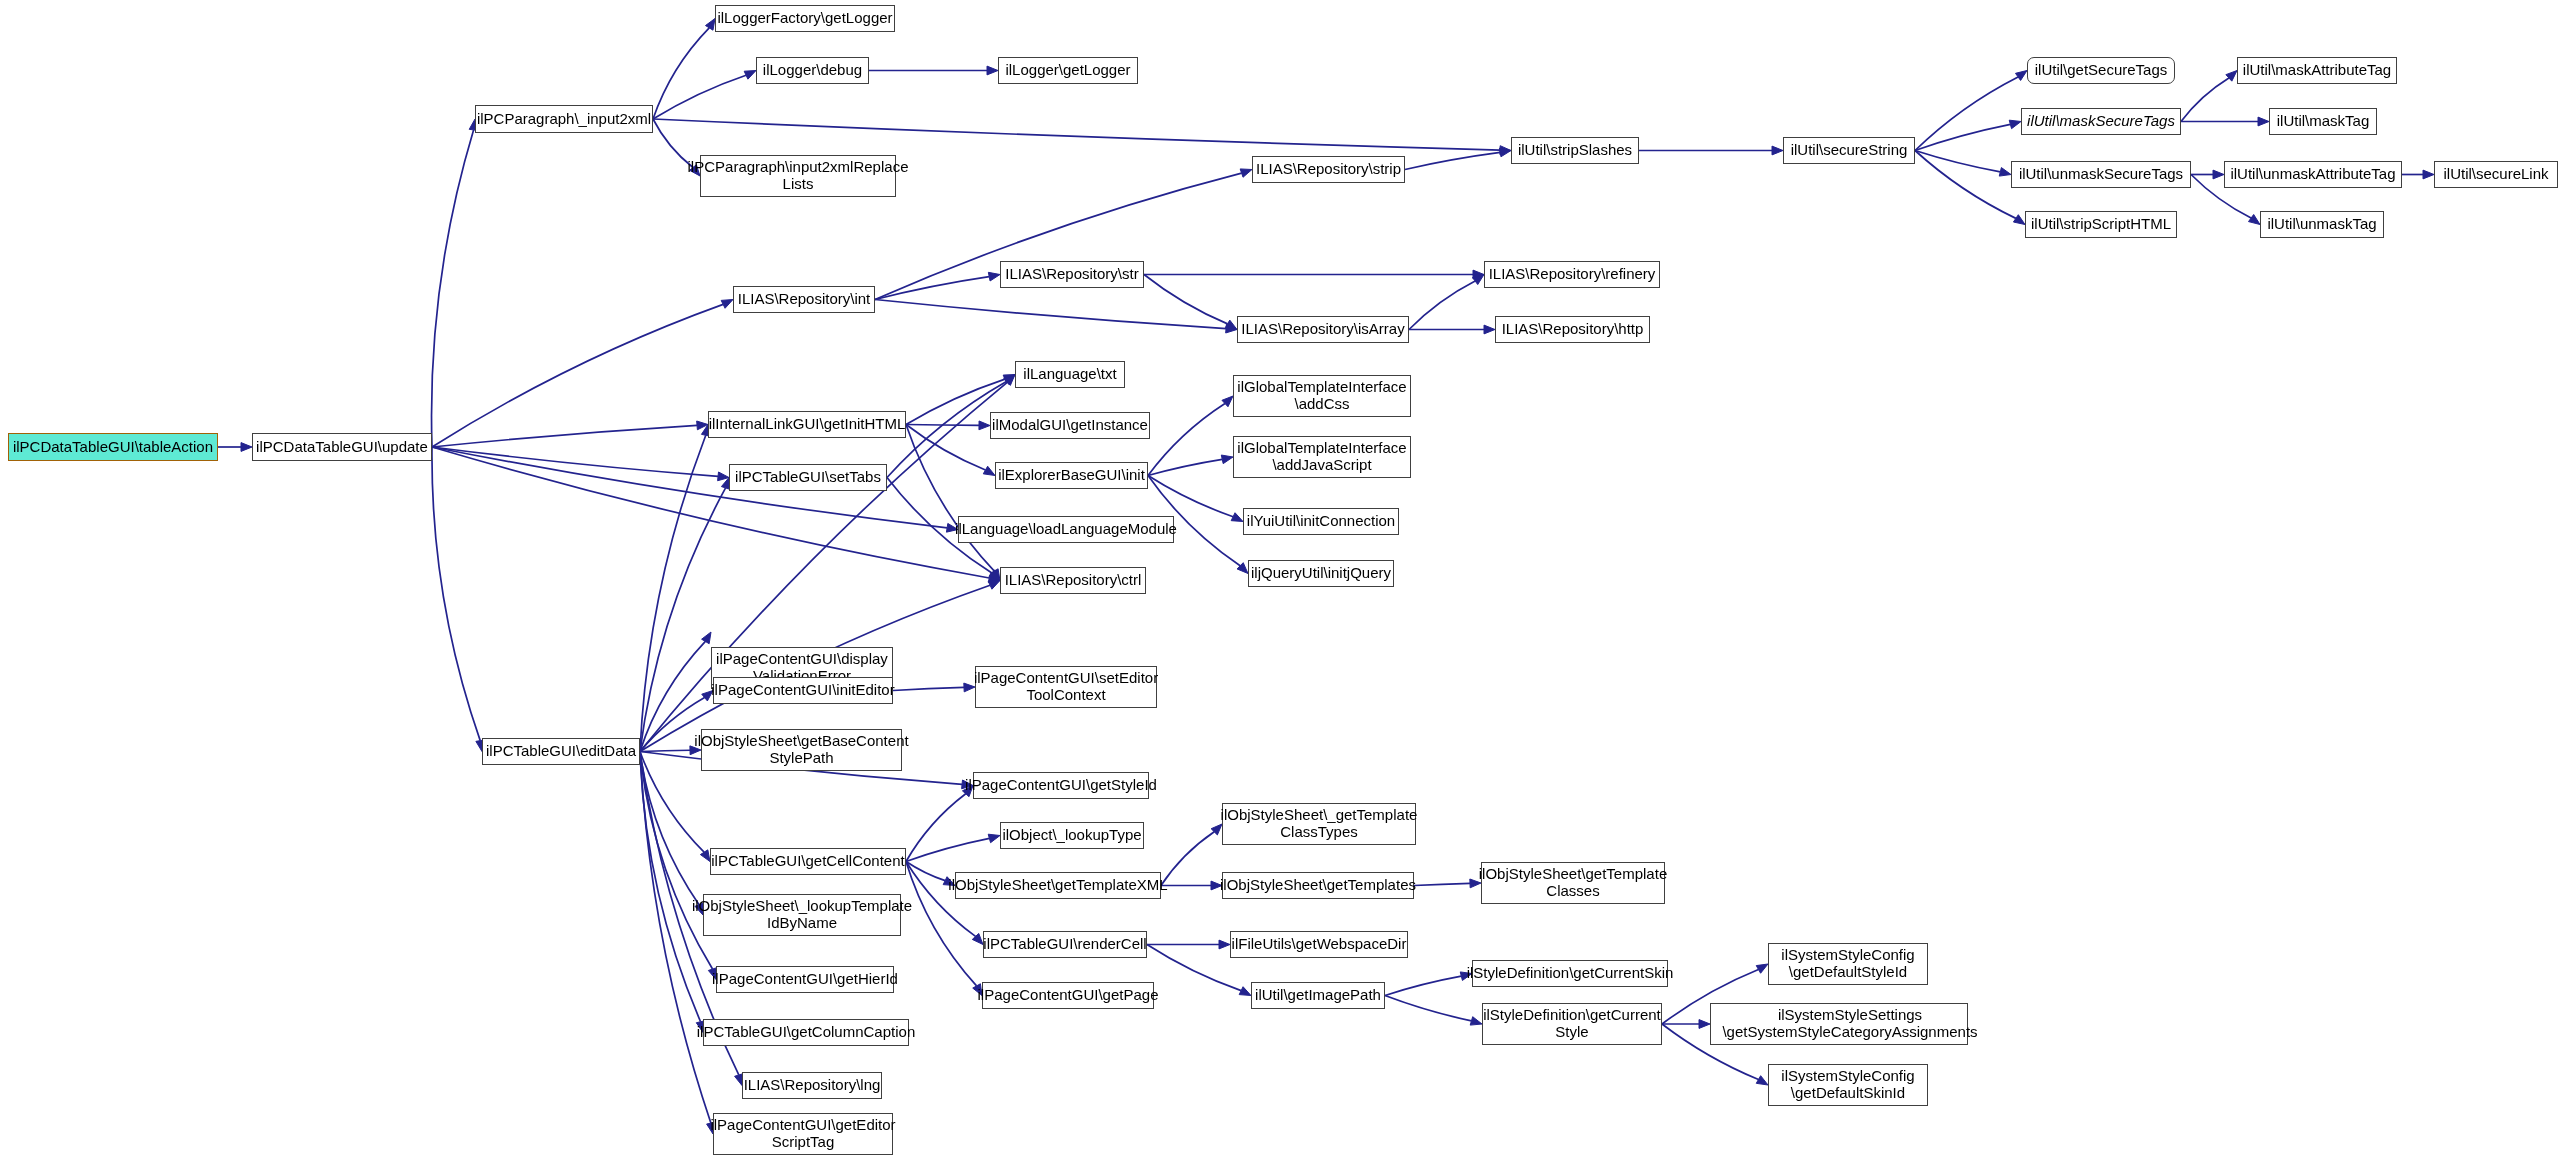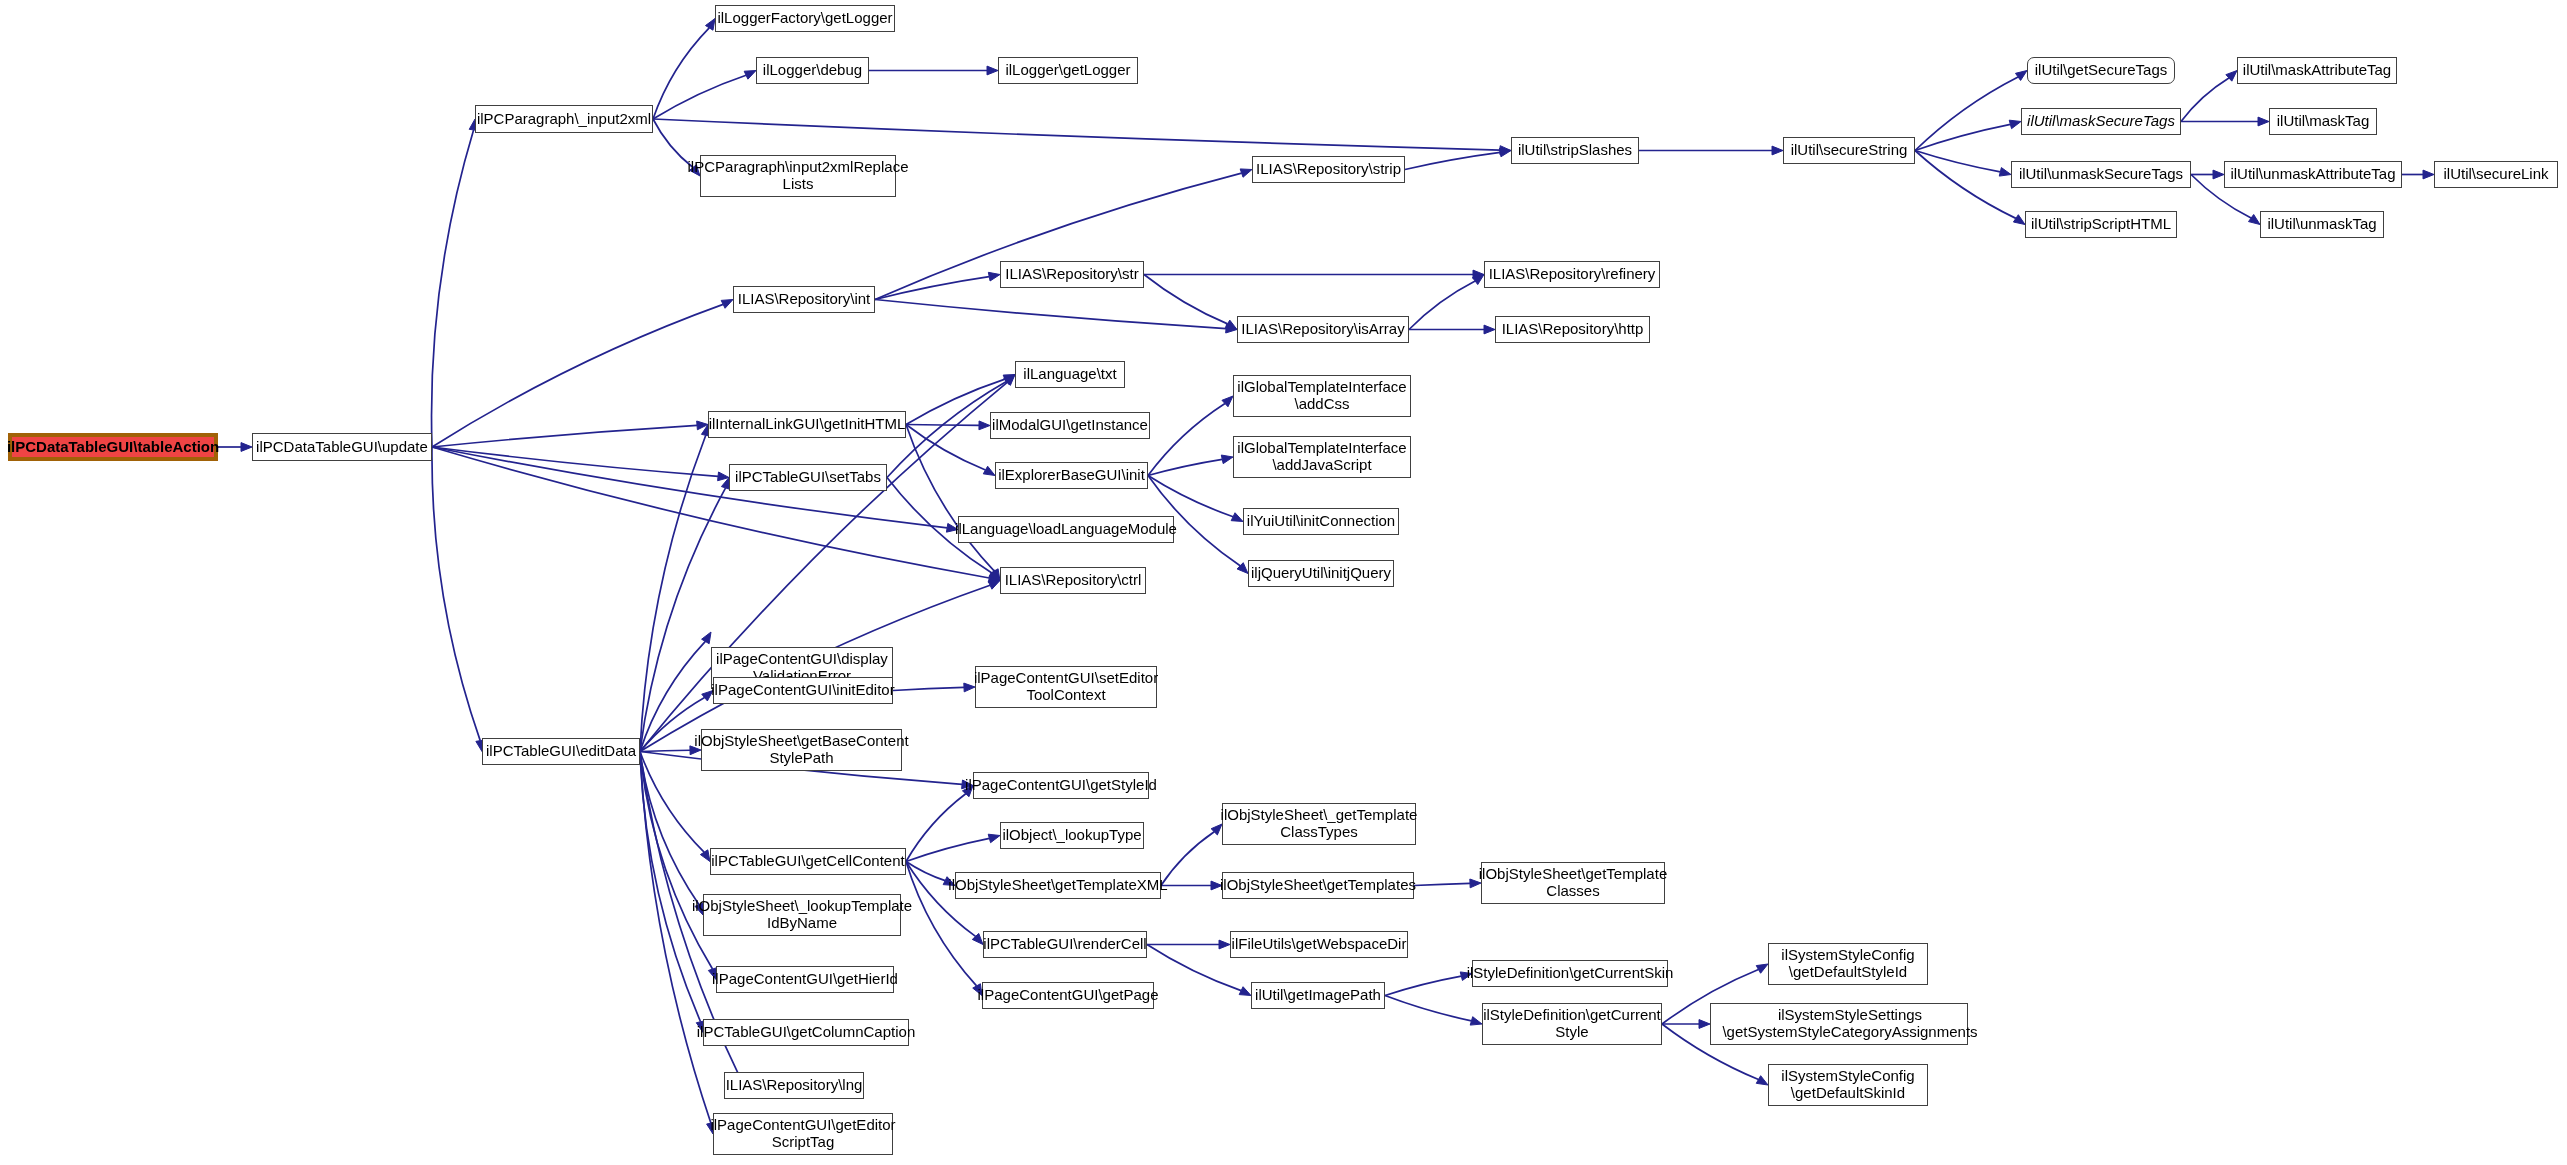--- a/index.html
+++ b/index.html
@@ -3,21 +3,21 @@
 <meta charset="utf-8">
 <style>
   html,body{margin:0;padding:0;background:#ffffff;}
   #canvas{position:relative;width:2567px;height:1165px;background:#ffffff;
           font-family:"Liberation Sans", sans-serif;overflow:hidden;}
   .node{position:absolute;box-sizing:border-box;background:#ffffff;
         border:1px solid #404040;display:flex;align-items:center;
         justify-content:center;text-align:center;color:#000000;
         font-size:15px;line-height:1.12;padding:1px 3px;white-space:pre-line;
         z-index:3;}
-  .node.root{background:#ef4444;border:4px solid #a16207;font-weight:bold;}
+  .node.root{background:#5eead4;border:1px solid #a16207;}
   svg.edges{position:absolute;left:0;top:0;width:2567px;height:1165px;z-index:1;}
   svg.edges path{fill:none;stroke:#23238e;stroke-width:1.7;}
   svg.edges polygon{fill:#23238e;stroke:#23238e;}
 </style>
 </head>
 <body>
 
 <div id="canvas">
   <svg class="edges" id="edge-layer" viewBox="0 0 2567 1165" preserveAspectRatio="none">
       <path d="M 218 447 Q 229.5 447 241 447"></path>
@@ -228,16 +228,16 @@
     <div class="node" style="left: 703px; top: 1019px; width: 206px; height: 27px;">ilPCTableGUI\getColumnCaption</div>
     <div class="node" style="left: 1472px; top: 960px; width: 196px; height: 27px;">ilStyleDefinition\getCurrentSkin</div>
     <div class="node" style="left: 1482px; top: 1003px; width: 180px; height: 42px;">ilStyleDefinition\getCurrent
 Style</div>
     <div class="node" style="left: 1768px; top: 943px; width: 160px; height: 42px;">ilSystemStyleConfig
 \getDefaultStyleId</div>
     <div class="node" style="left: 1710px; top: 1003px; width: 258px; height: 42px; padding-left: 25px;">ilSystemStyleSettings
 \getSystemStyleCategoryAssignments</div>
     <div class="node" style="left: 1768px; top: 1064px; width: 160px; height: 42px;">ilSystemStyleConfig
 \getDefaultSkinId</div>
-    <div class="node" style="left: 724px; top: 1072px; width: 140px; height: 27px; text-align: center;">ILIAS\Repository\lng</div>
+    <div class="node" style="left: 742px; top: 1072px; width: 140px; height: 27px; text-align: center;">ILIAS\Repository\lng</div>
     <div class="node" style="left: 713px; top: 1113px; width: 180px; height: 42px;">ilPageContentGUI\getEditor
 ScriptTag</div>
   </div>
 
 </body></html>

